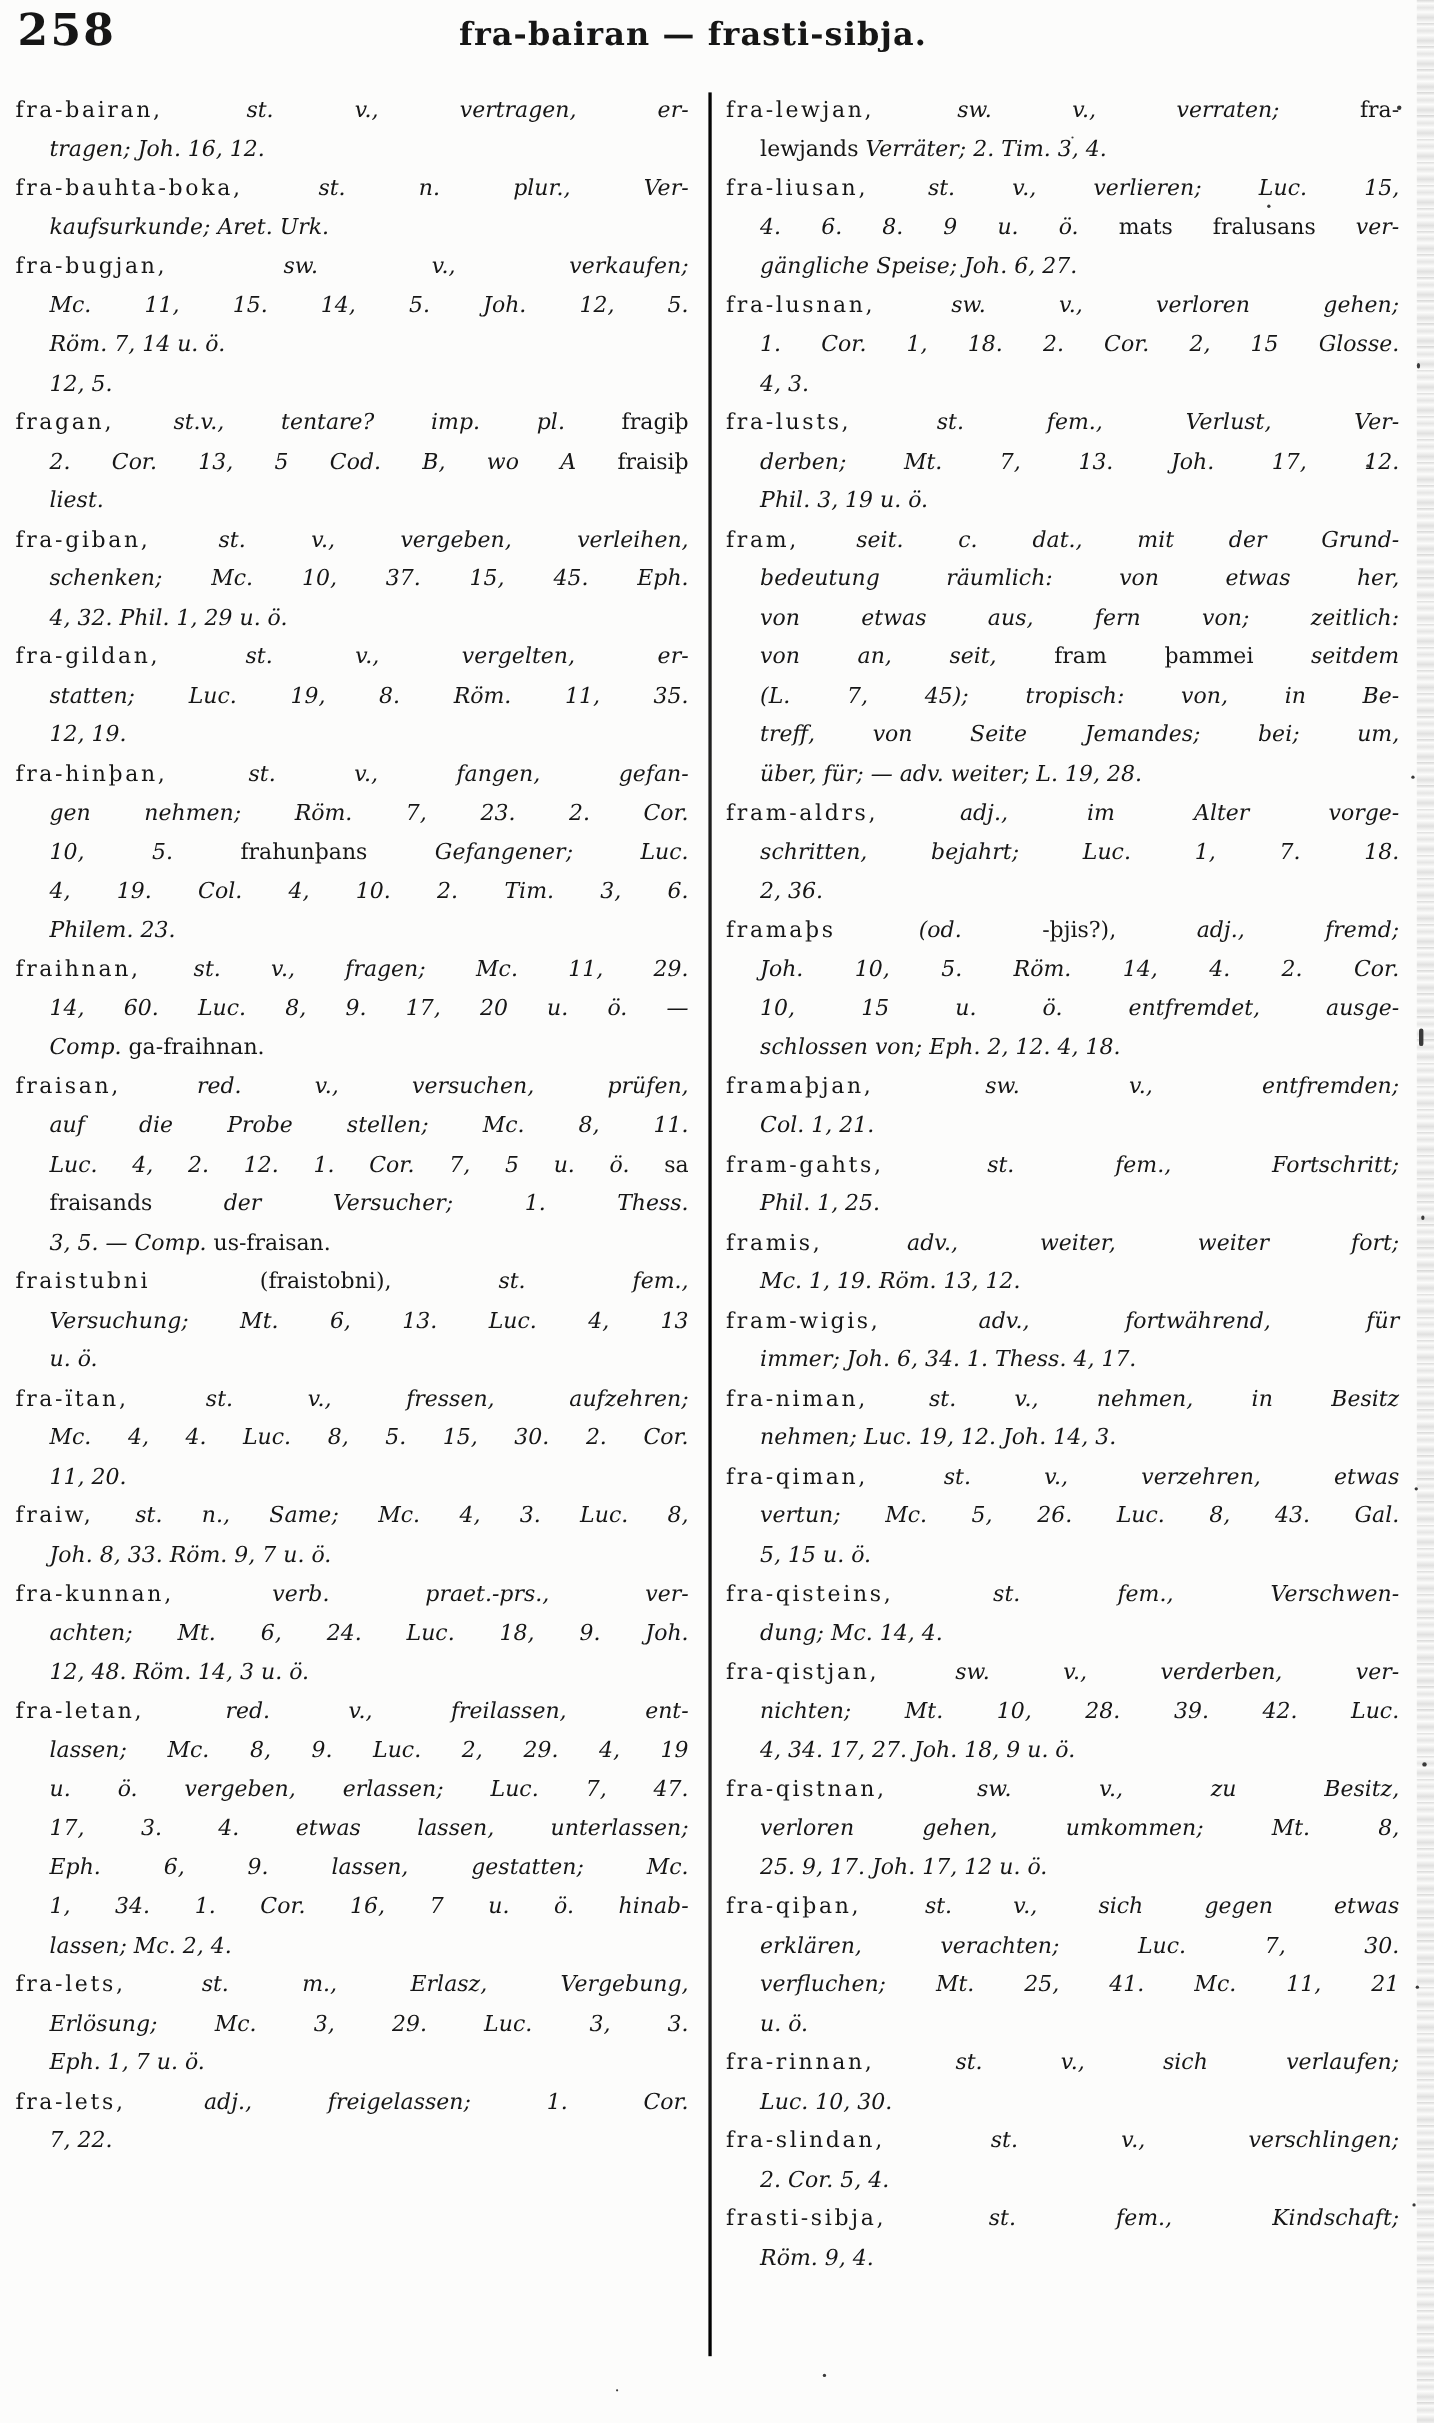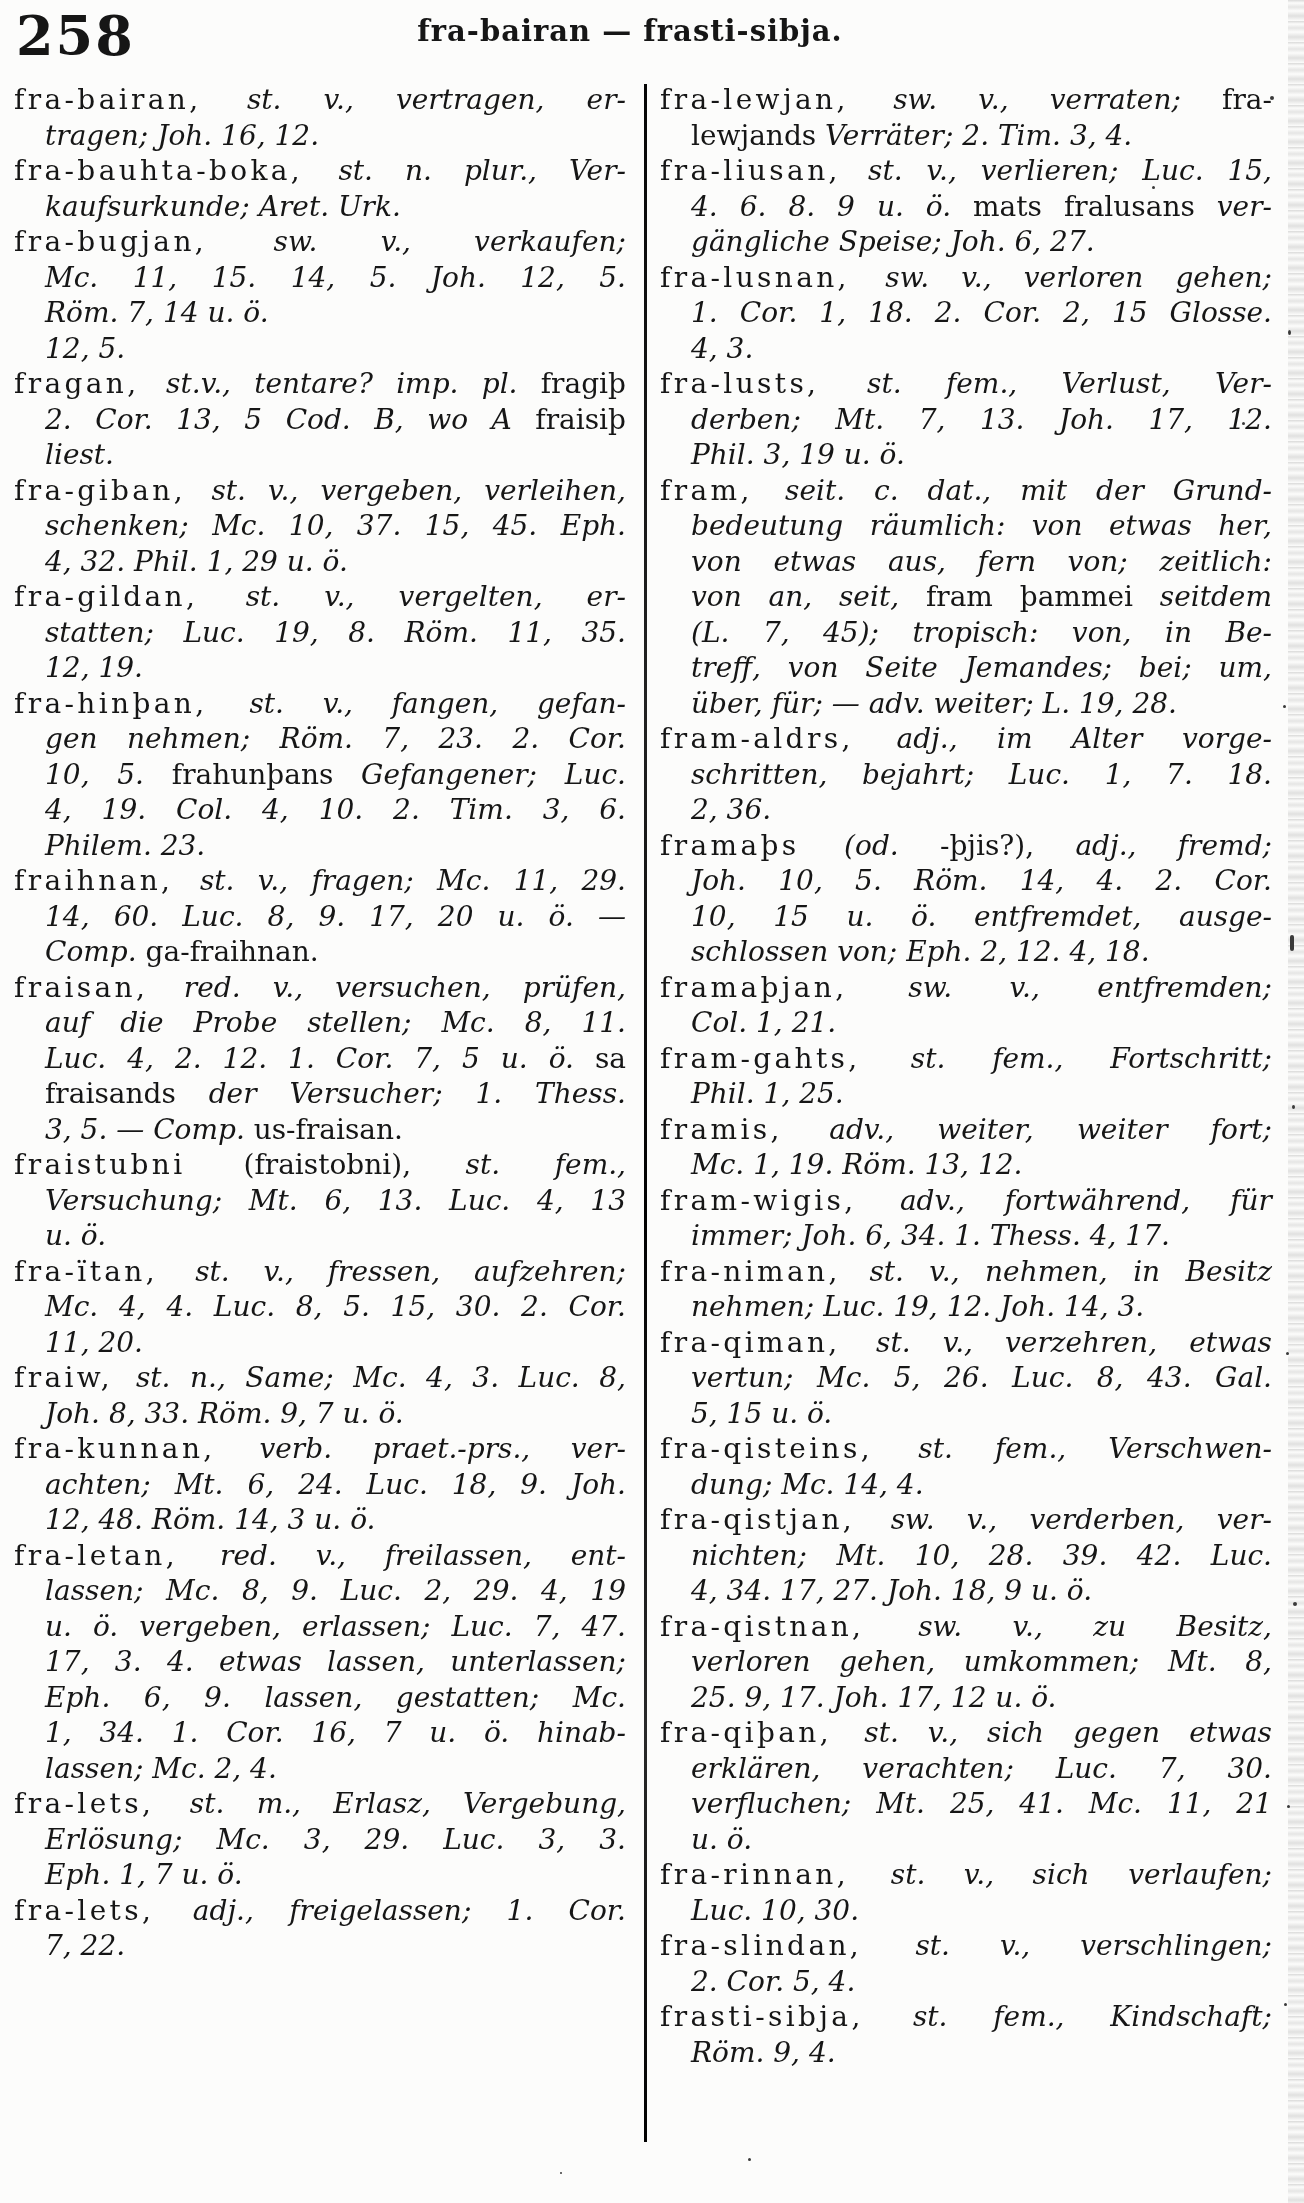--- a/index.html
+++ b/index.html
@@ -10,30 +10,30 @@
   .page{
     position:relative;
     width:1304px;height:2203px;
     background:var(--paper);
     color:var(--ink);
     font-family:"DejaVu Serif","Liberation Serif",serif;
     overflow:hidden;
   }
   .page-number{
     position:absolute;left:16px;top:4px;
-    font-size:54px;font-weight:bold;letter-spacing:2px;
+    font-size:40px;font-weight:bold;letter-spacing:2px;
   }
   .running-title{
     position:absolute;left:0;top:14px;width:1260px;
     text-align:center;
     font-size:29px;font-weight:600;letter-spacing:1px;
   }
   .column{
     position:absolute;top:82px;width:612px;
-    font-size:28px;line-height:35.5px;
+    font-size:20px;line-height:35.5px;
   }
   .column-left{left:14px;}
   .column-right{left:660px;}
   .divider{
     position:absolute;left:644px;top:84px;width:3px;height:2058px;
     background:linear-gradient(180deg,#050505 0%,#222 30%,#000 55%,#2a2a2a 80%,#000 100%);
   }
   .entry{margin:0;}
   .line{white-space:nowrap;}
   .line.just{

